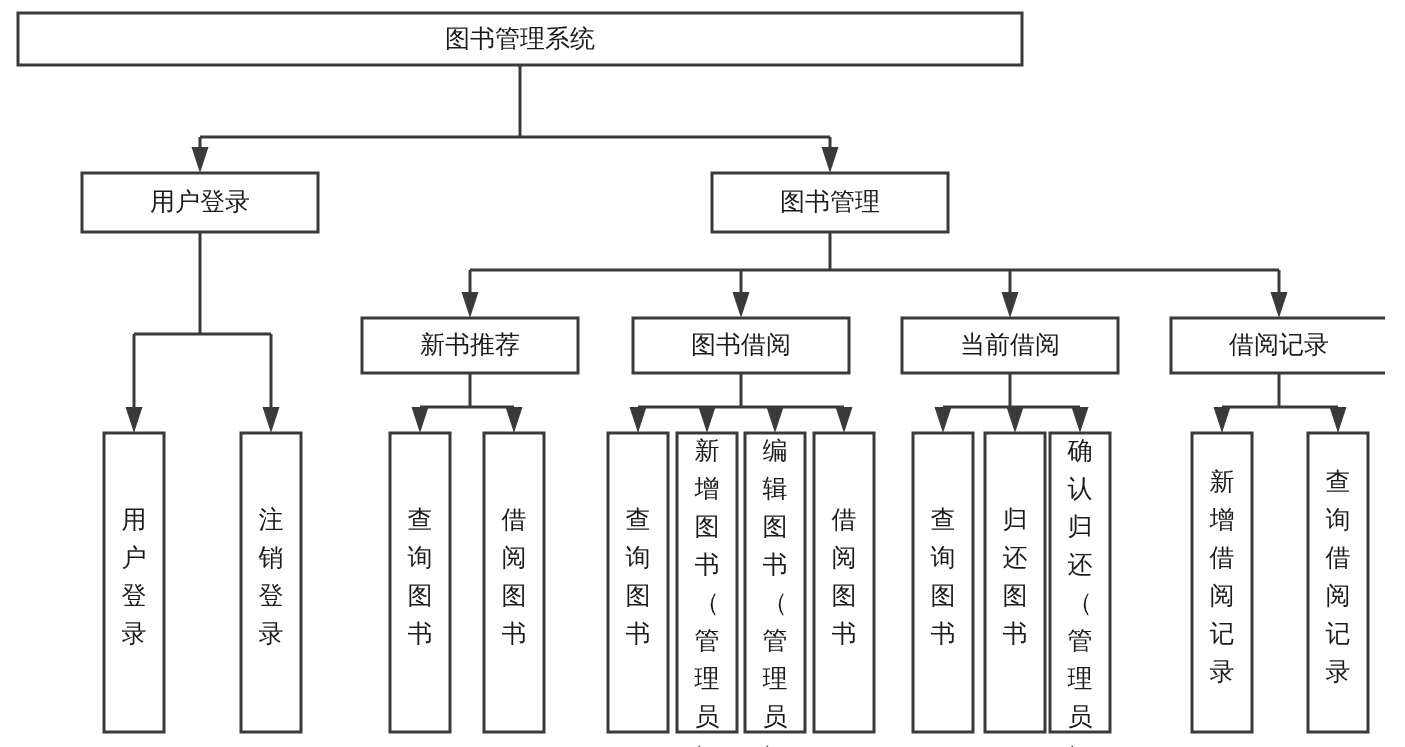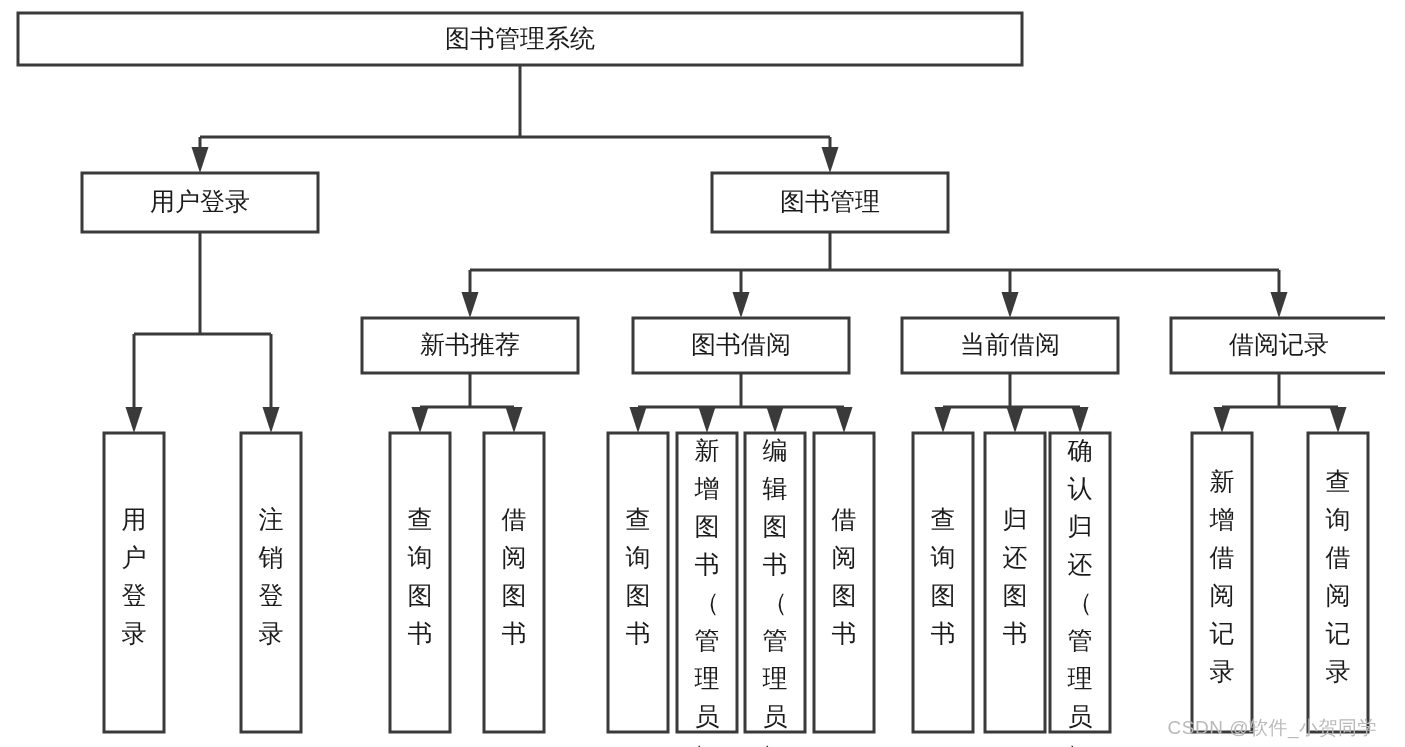--- a/index.html
+++ b/index.html
@@ -214,14 +214,13 @@
         <g>
           <rect class="node-box" x="1192" y="433" width="60" height="299"></rect>
           <text class="node-label-vertical" x="1222" y="0"><tspan x="1222" y="489.5">新</tspan><tspan x="1222" y="527.5">增</tspan><tspan x="1222" y="565.5">借</tspan><tspan x="1222" y="603.5">阅</tspan><tspan x="1222" y="641.5">记</tspan><tspan x="1222" y="679.5">录</tspan></text>
         </g>
         <g>
           <rect class="node-box" x="1308" y="433" width="60" height="299"></rect>
           <text class="node-label-vertical" x="1338" y="0"><tspan x="1338" y="489.5">查</tspan><tspan x="1338" y="527.5">询</tspan><tspan x="1338" y="565.5">借</tspan><tspan x="1338" y="603.5">阅</tspan><tspan x="1338" y="641.5">记</tspan><tspan x="1338" y="679.5">录</tspan></text>
         </g>
       </g>
   </svg>
-  <div class="watermark-text">CSDN @软件_小贺同学</div>
 </div>
 
 </body></html>

